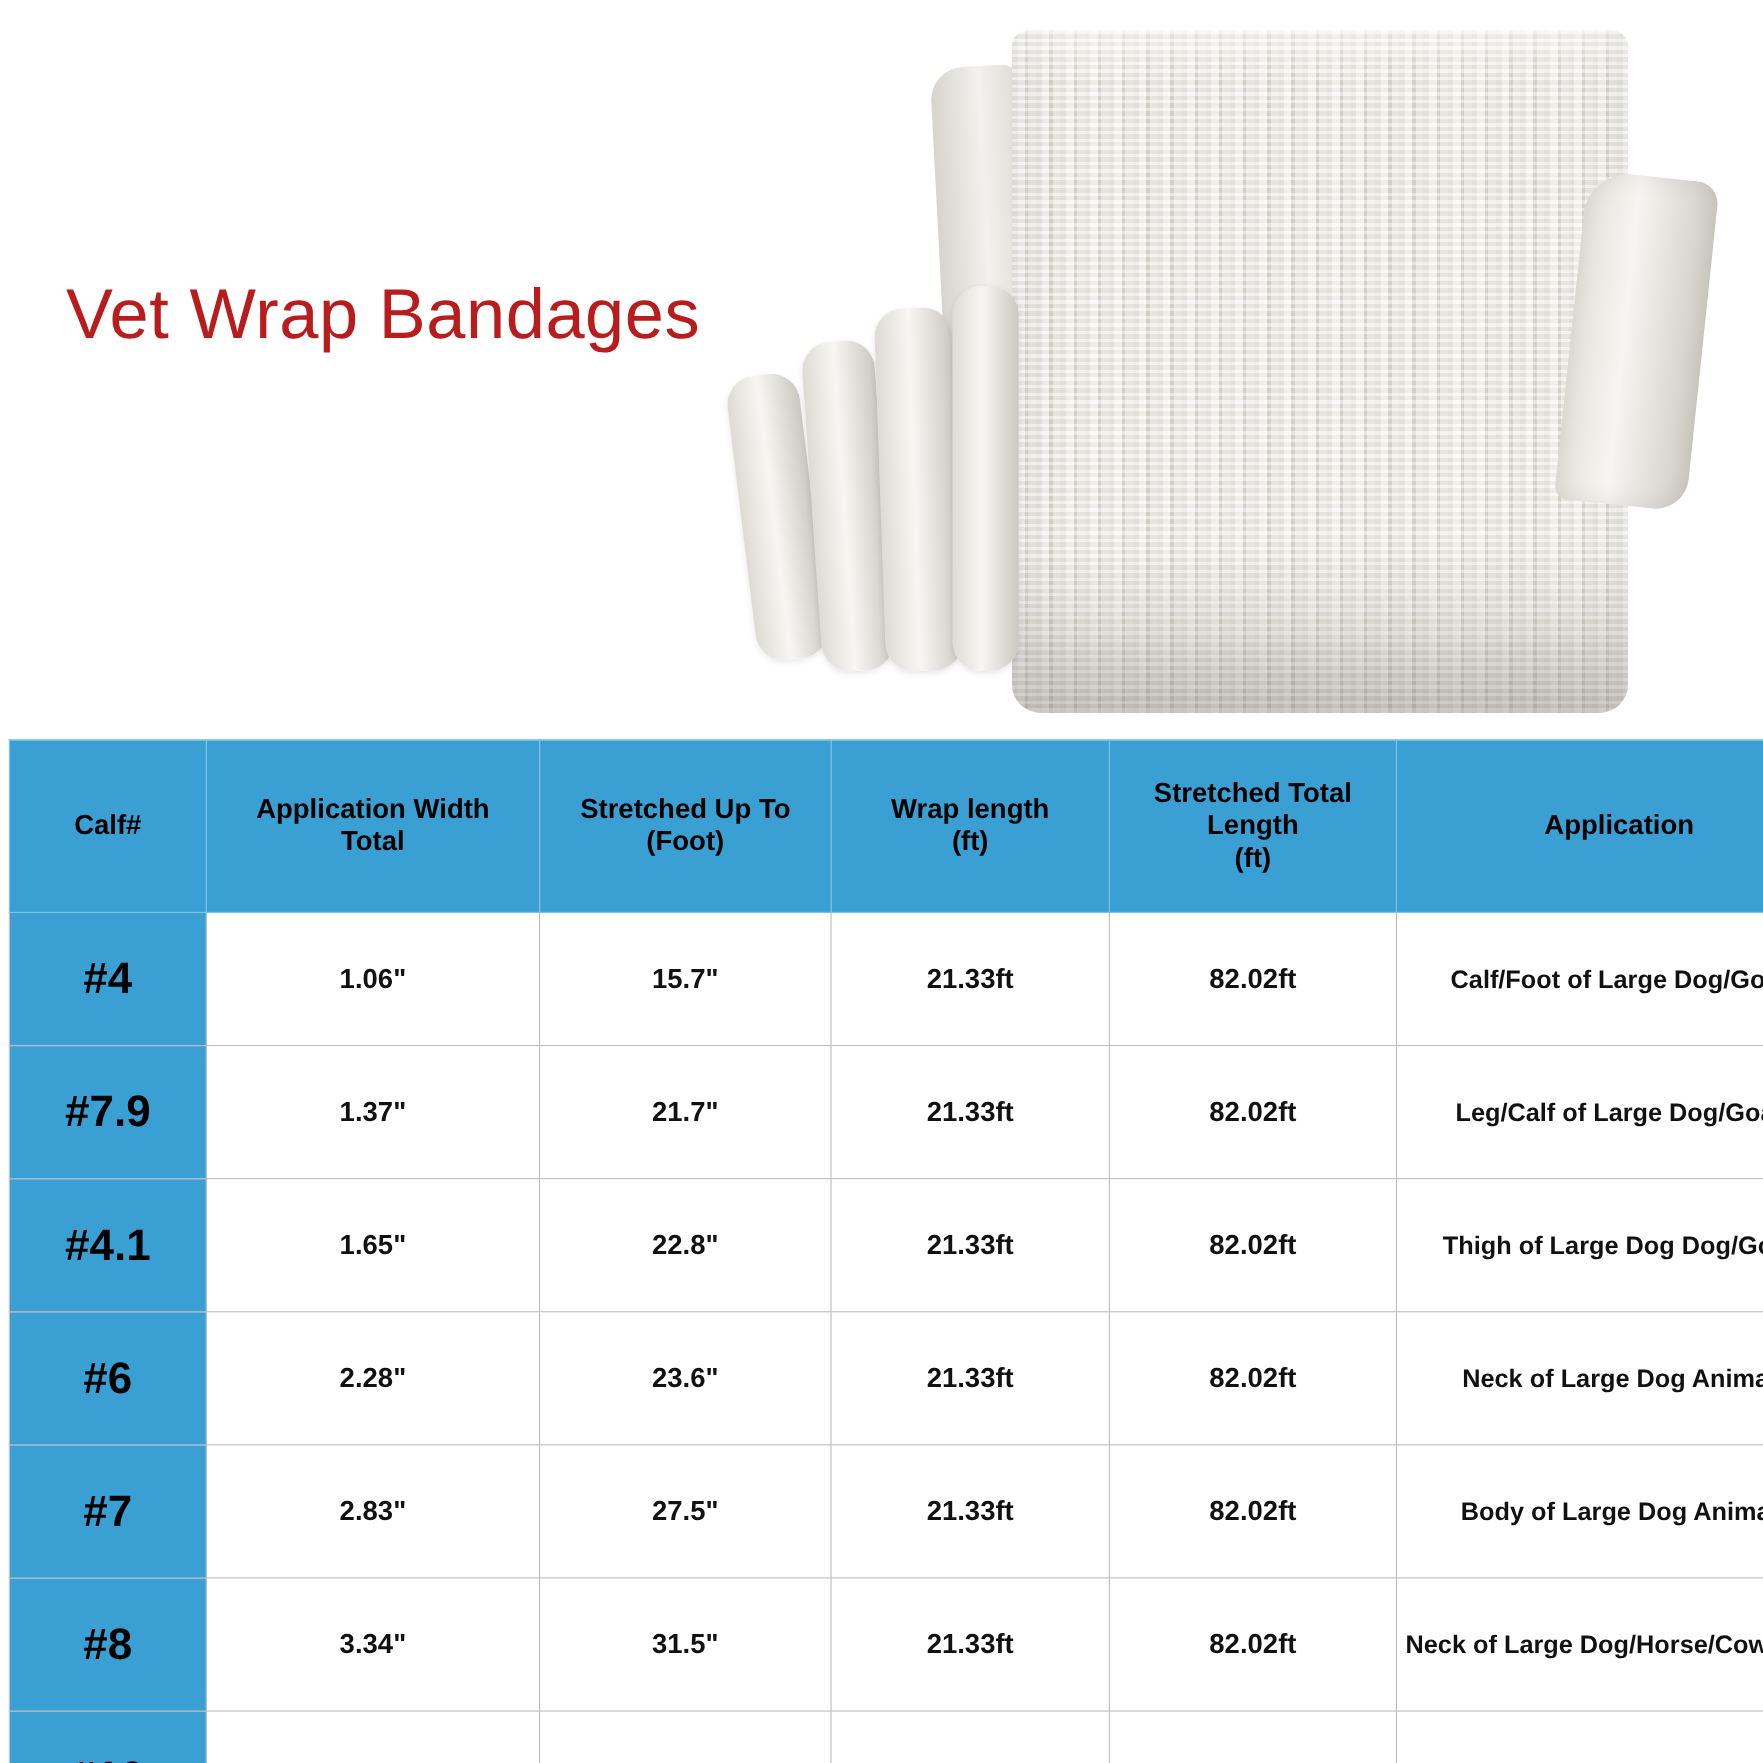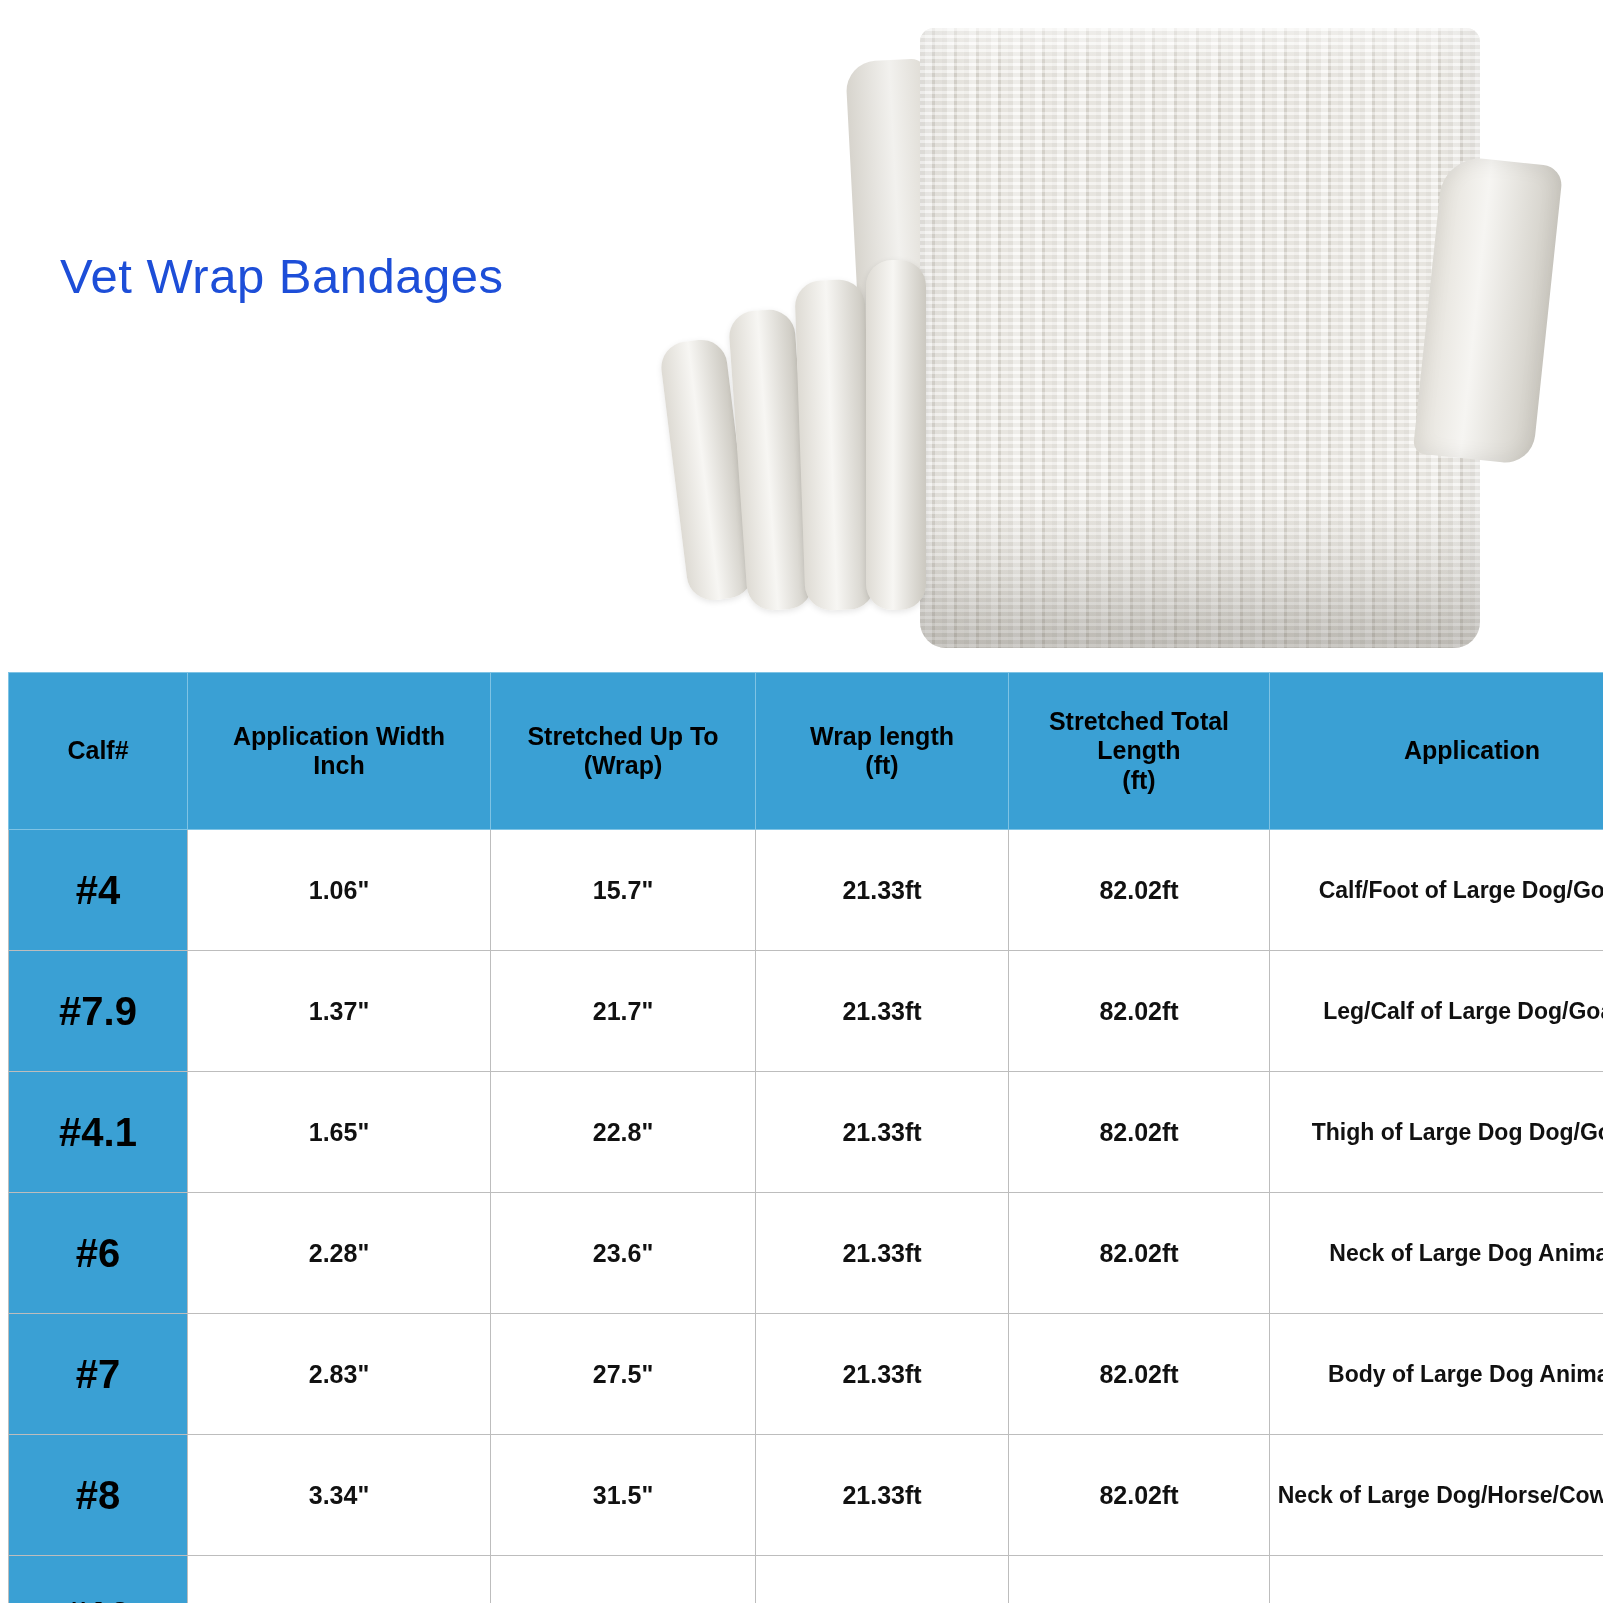--- a/index.html
+++ b/index.html
@@ -28,22 +28,22 @@
     top: 0;
     width: 1603px;
     height: 672px;
     background: #ffffff;
     overflow: hidden;
   }
   .hero-title {
     position: absolute;
     left: 60px;
     top: 248px;
-    font-size: 49px;
-    color: #1d4ed8;
+    font-size: 64px;
+    color: #b91c1c;
     font-family: "Liberation Sans", sans-serif;
     font-weight: 400;
     letter-spacing: 0.5px;
     white-space: nowrap;
   }
 
   
   .photo {
     position: absolute;
     left: 660px;
@@ -201,25 +201,25 @@
     </div>
   </div>
 
   <div class="table-wrap">
     <table class="spec">
       <thead>
         <tr>
           <th class="col-size">Calf#</th>
           <th class="col-unstretched">
             <span>Application Width</span>
-            <span class="hdr-sub">Inch</span>
+            <span class="hdr-sub">Total</span>
           </th>
           <th class="col-stretchedupto">
             <span>Stretched Up To</span>
-            <span class="hdr-sub">(Wrap)</span>
+            <span class="hdr-sub">(Foot)</span>
           </th>
           <th class="col-totallength">
             <span>Wrap length</span>
             <span class="hdr-sub">(ft)</span>
           </th>
           <th class="col-stretchedtotal">
             <span>Stretched Total Length</span>
             <span class="hdr-sub">(ft)</span>
           </th>
           <th class="col-application">Application</th>

